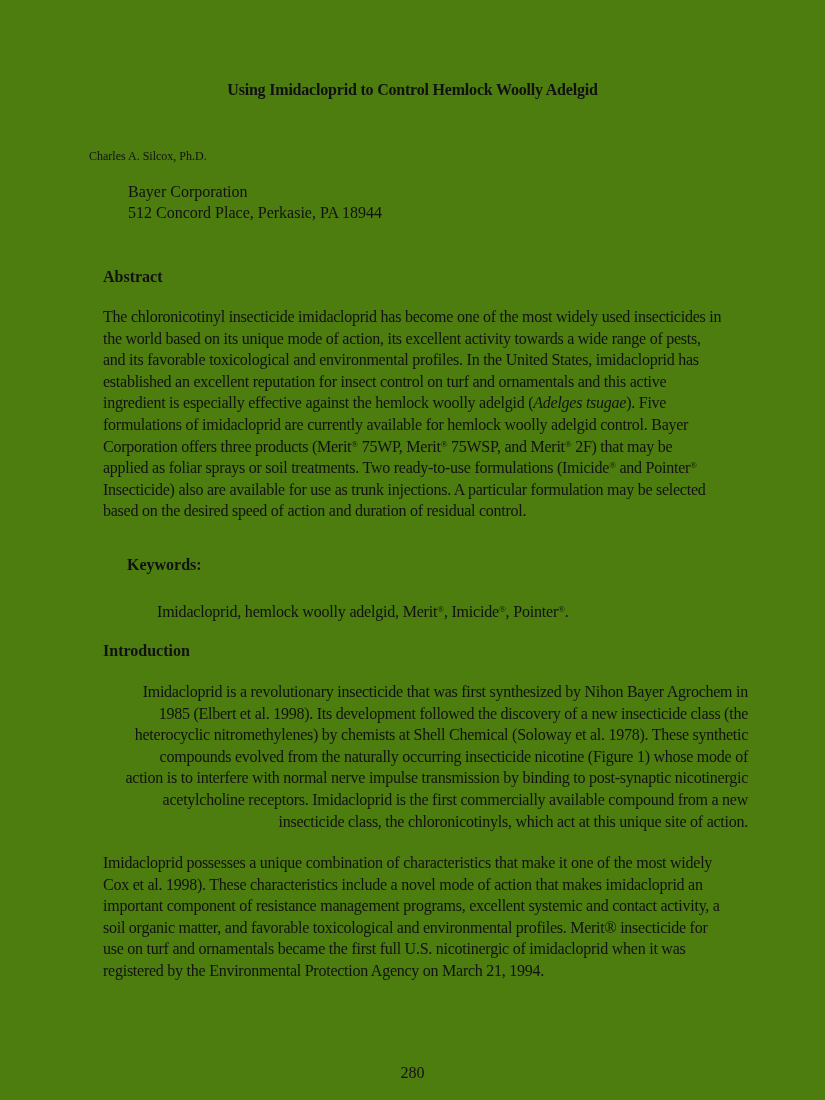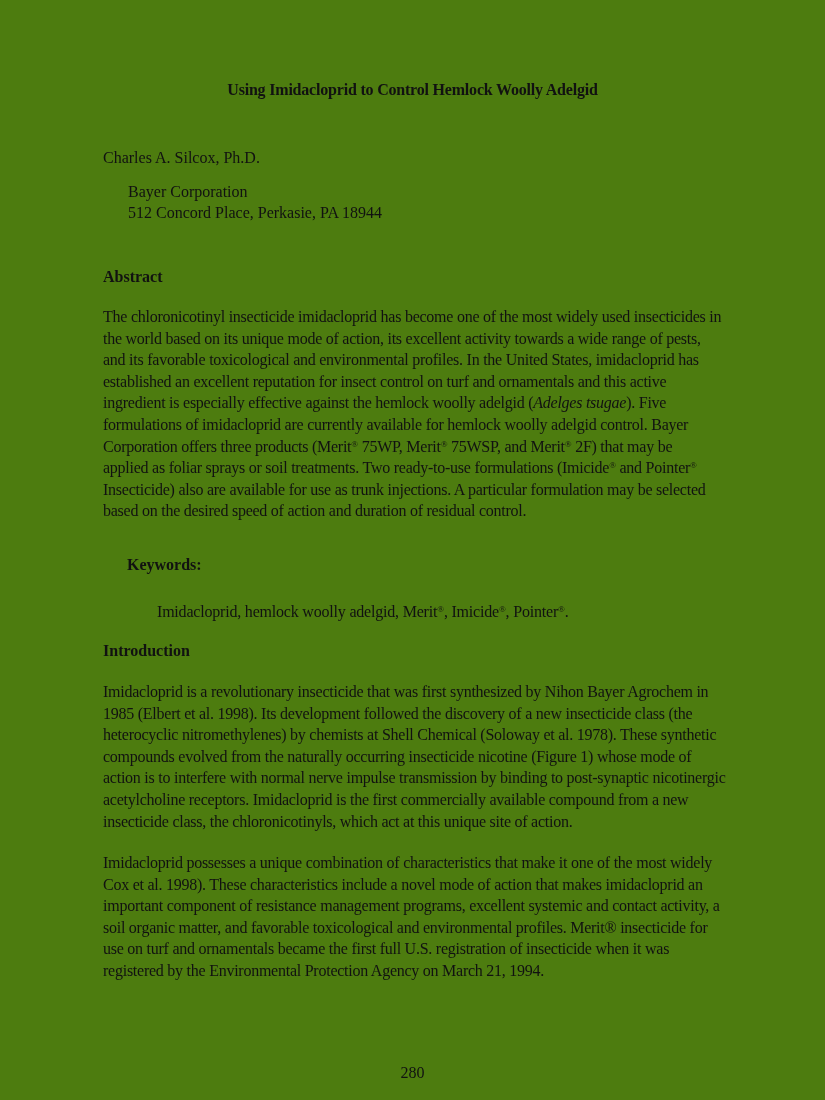--- a/index.html
+++ b/index.html
@@ -30,22 +30,22 @@
       left: 0;
       width: 825px;
       text-align: center;
       font-weight: bold;
       font-size: 16px;
       letter-spacing: -0.2px;
     }
     .author {
       position: absolute;
       top: 149px;
-      left: 103px;
-      font-size: 16px;
+      left: 89px;
+      font-size: 12px;
     }
     .affil {
       position: absolute;
       left: 128px;
       font-size: 16px;
     }
     .affil.l1 { top: 183px; }
     .affil.l2 { top: 204px; }
     .heading {
       position: absolute;
@@ -62,21 +62,21 @@
       width: 645px;
       font-size: 16px;
       line-height: 21.6px;
       letter-spacing: -0.25px;
     }
     .para .line {
       display: block;
       white-space: nowrap;
     }
     .p-abstract { top: 306px; }
-    .p-intro1 { top: 681px; }
+    .p-intro1 { top: 681px; text-align: right; }
     .p-intro2 { top: 852px; }
     .keywords-line {
       position: absolute;
       top: 603px;
       left: 157px;
       font-size: 16px;
       letter-spacing: -0.2px;
     }
     sup.reg {
       font-size: 9px;
@@ -134,19 +134,19 @@
     <span class="line">action is to interfere with normal nerve impulse transmission by binding to post-synaptic nicotinergic</span>
     <span class="line">acetylcholine receptors.  Imidacloprid is the first commercially available compound from a new</span>
     <span class="line">insecticide class, the chloronicotinyls, which act at this unique site of action.</span>
   </div>
 
   <div class="para p-intro2">
     <span class="line">Imidacloprid possesses a unique combination of characteristics that make it one of the most widely</span>
     <span class="line">Cox et al. 1998).  These characteristics include a novel mode of action that makes imidacloprid an</span>
     <span class="line">important component of resistance management programs, excellent systemic and contact activity, a</span>
     <span class="line">soil organic matter, and favorable toxicological and environmental profiles.  Merit® insecticide for</span>
-    <span class="line">use on turf and ornamentals became the first full U.S. registration of insecticide when it was</span>
+    <span class="line">use on turf and ornamentals became the first full U.S. nicotinergic of imidacloprid when it was</span>
     <span class="line">registered by the Environmental Protection Agency on March 21, 1994.</span>
   </div>
 
   <div class="page-number">280</div>
 
 </div>
 
 </body></html>

